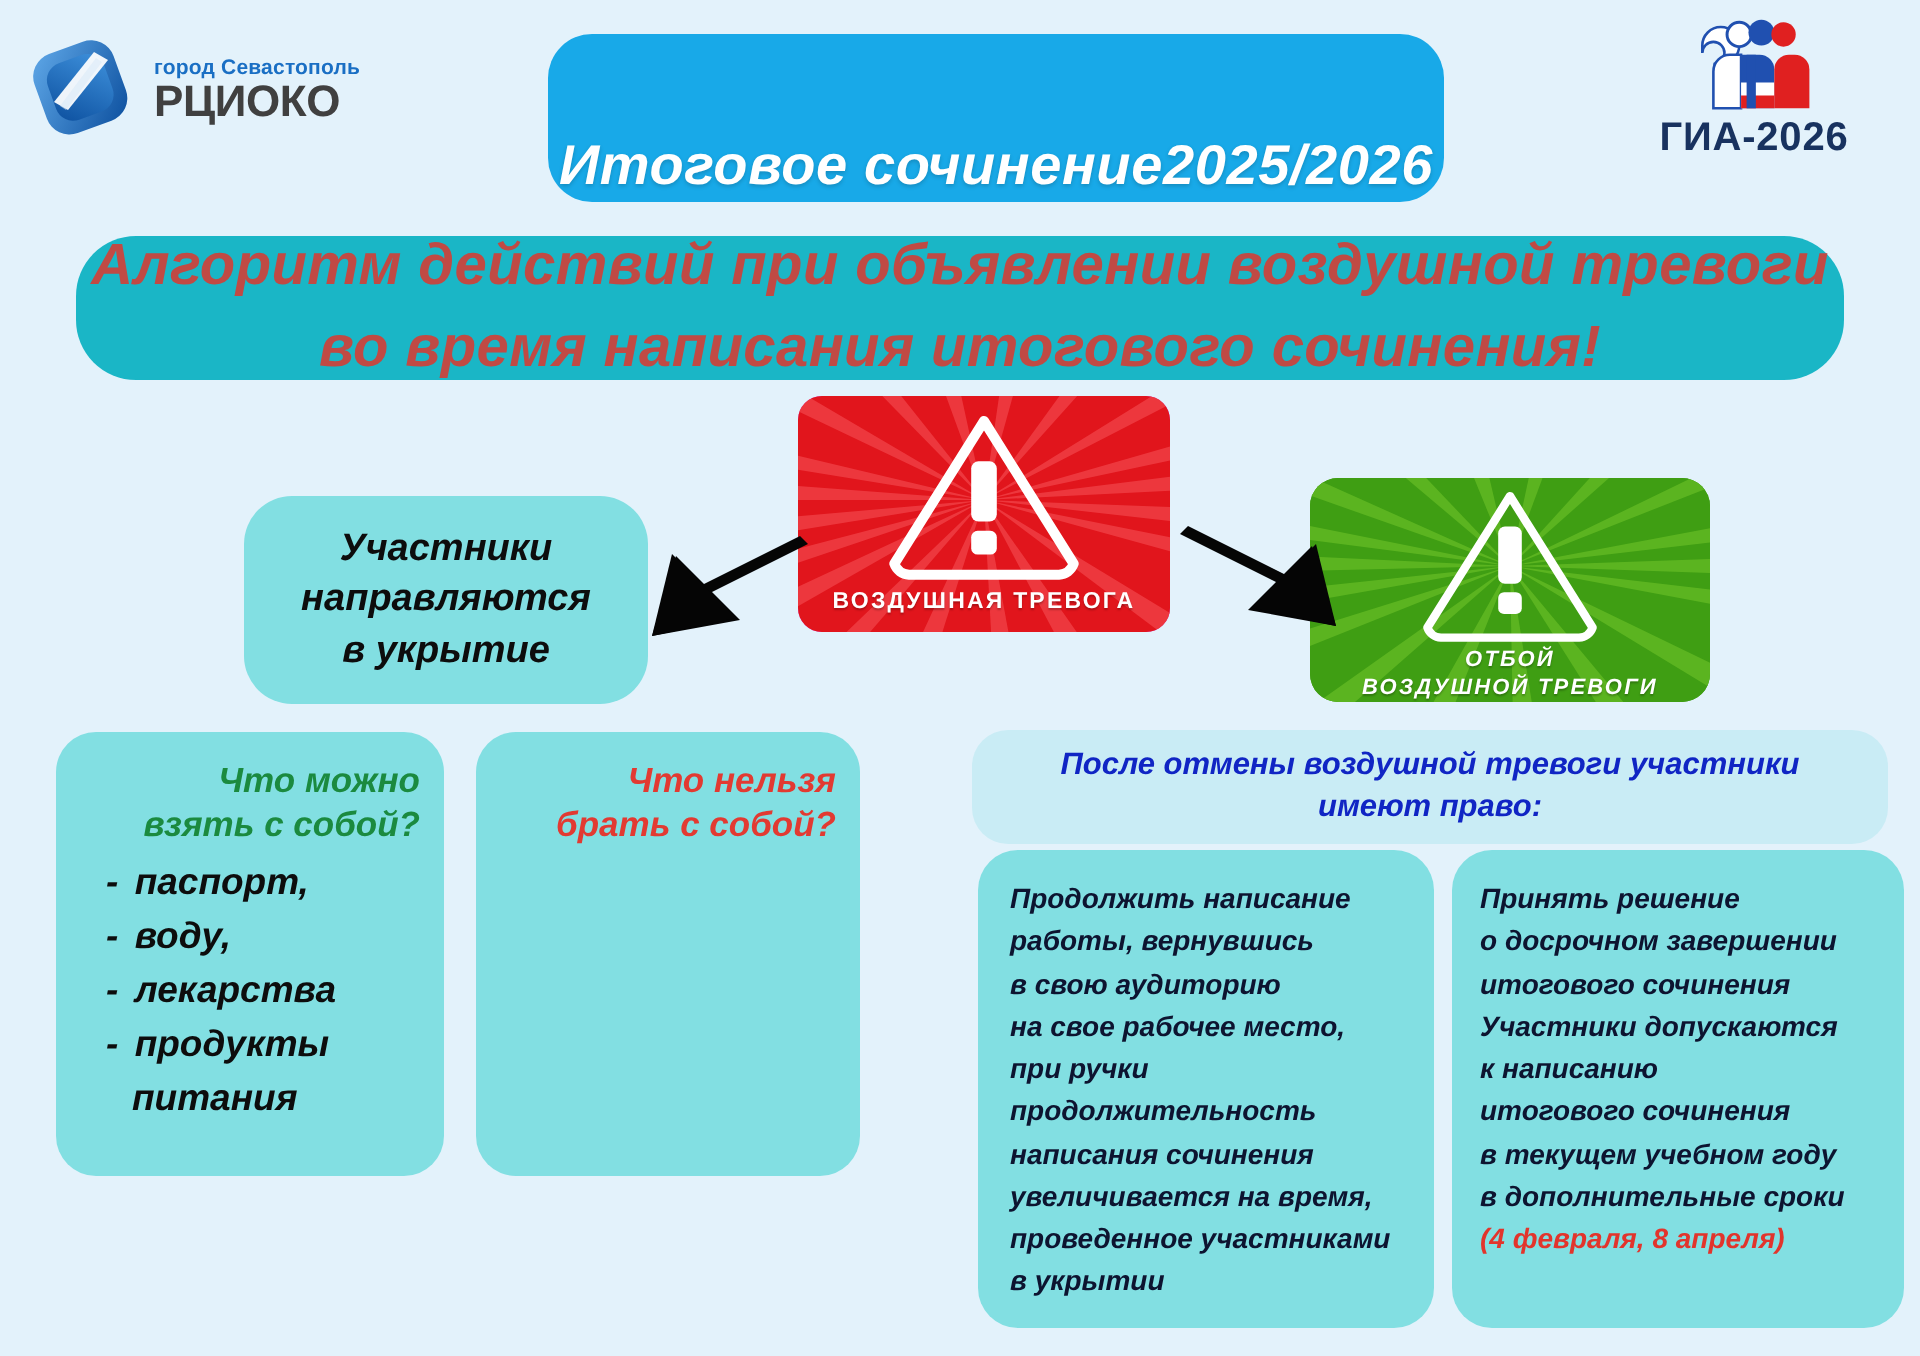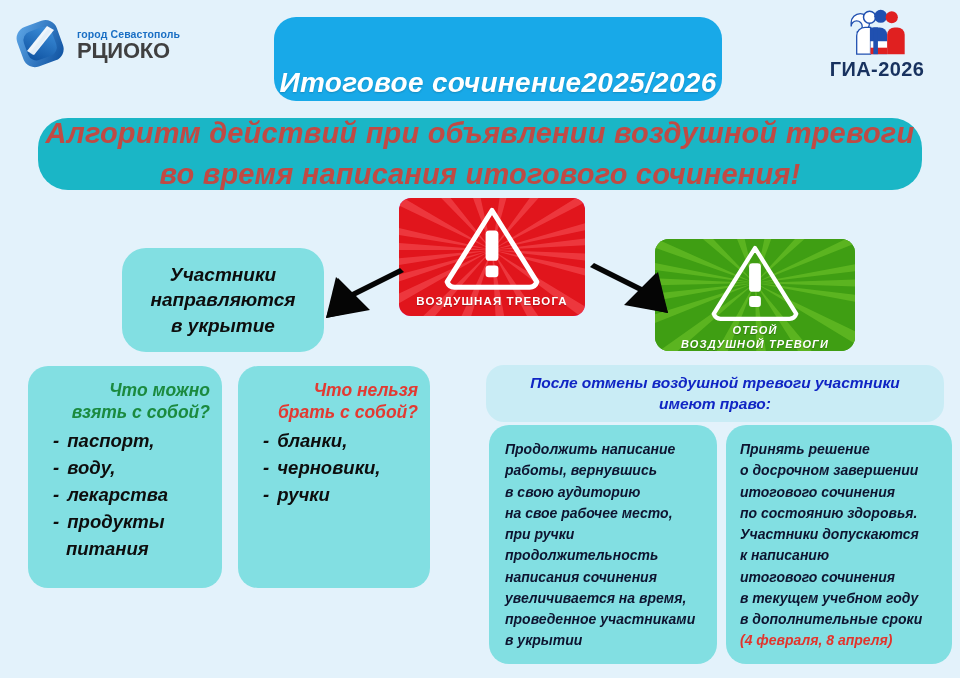--- a/index.html
+++ b/index.html
@@ -411,34 +411,20 @@
         <span>питания</span>
       </li>
     </ul>
   </div>
 
   <div class="box box-forbidden">
     <div class="box-head head-red">
       <div>Что нельзя</div>
       <div>брать с собой?</div>
     </div>
-    <ul class="box-list">
-      <li>
-        <span class="dash">-</span>
-        <span>бланки,</span>
-      </li>
-      <li>
-        <span class="dash">-</span>
-        <span>черновики,</span>
-      </li>
-      <li>
-        <span class="dash">-</span>
-        <span>ручки</span>
-      </li>
-    </ul>
   </div>
 
   <div class="box box-rights-head">
     <span>После отмены воздушной тревоги участники</span>
     <span>имеют право:</span>
   </div>
 
   <div class="box box-right-1">
     <div class="para-line">Продолжить написание</div>
     <div class="para-line">работы, вернувшись</div>
@@ -449,21 +435,20 @@
     <div class="para-line">написания  сочинения</div>
     <div class="para-line">увеличивается на время,</div>
     <div class="para-line">проведенное участниками</div>
     <div class="para-line">в укрытии</div>
   </div>
 
   <div class="box box-right-2">
     <div class="para-line">Принять решение</div>
     <div class="para-line">о досрочном завершении</div>
     <div class="para-line">итогового сочинения</div>
-    <div class="para-line">по состоянию здоровья.</div>
     <div class="para-line">Участники допускаются</div>
     <div class="para-line">к написанию</div>
     <div class="para-line">итогового сочинения</div>
     <div class="para-line">в текущем учебном году</div>
     <div class="para-line">в дополнительные сроки</div>
     <div class="para-line accent-red">(4 февраля, 8 апреля)</div>
   </div>
 
 </div>
 

